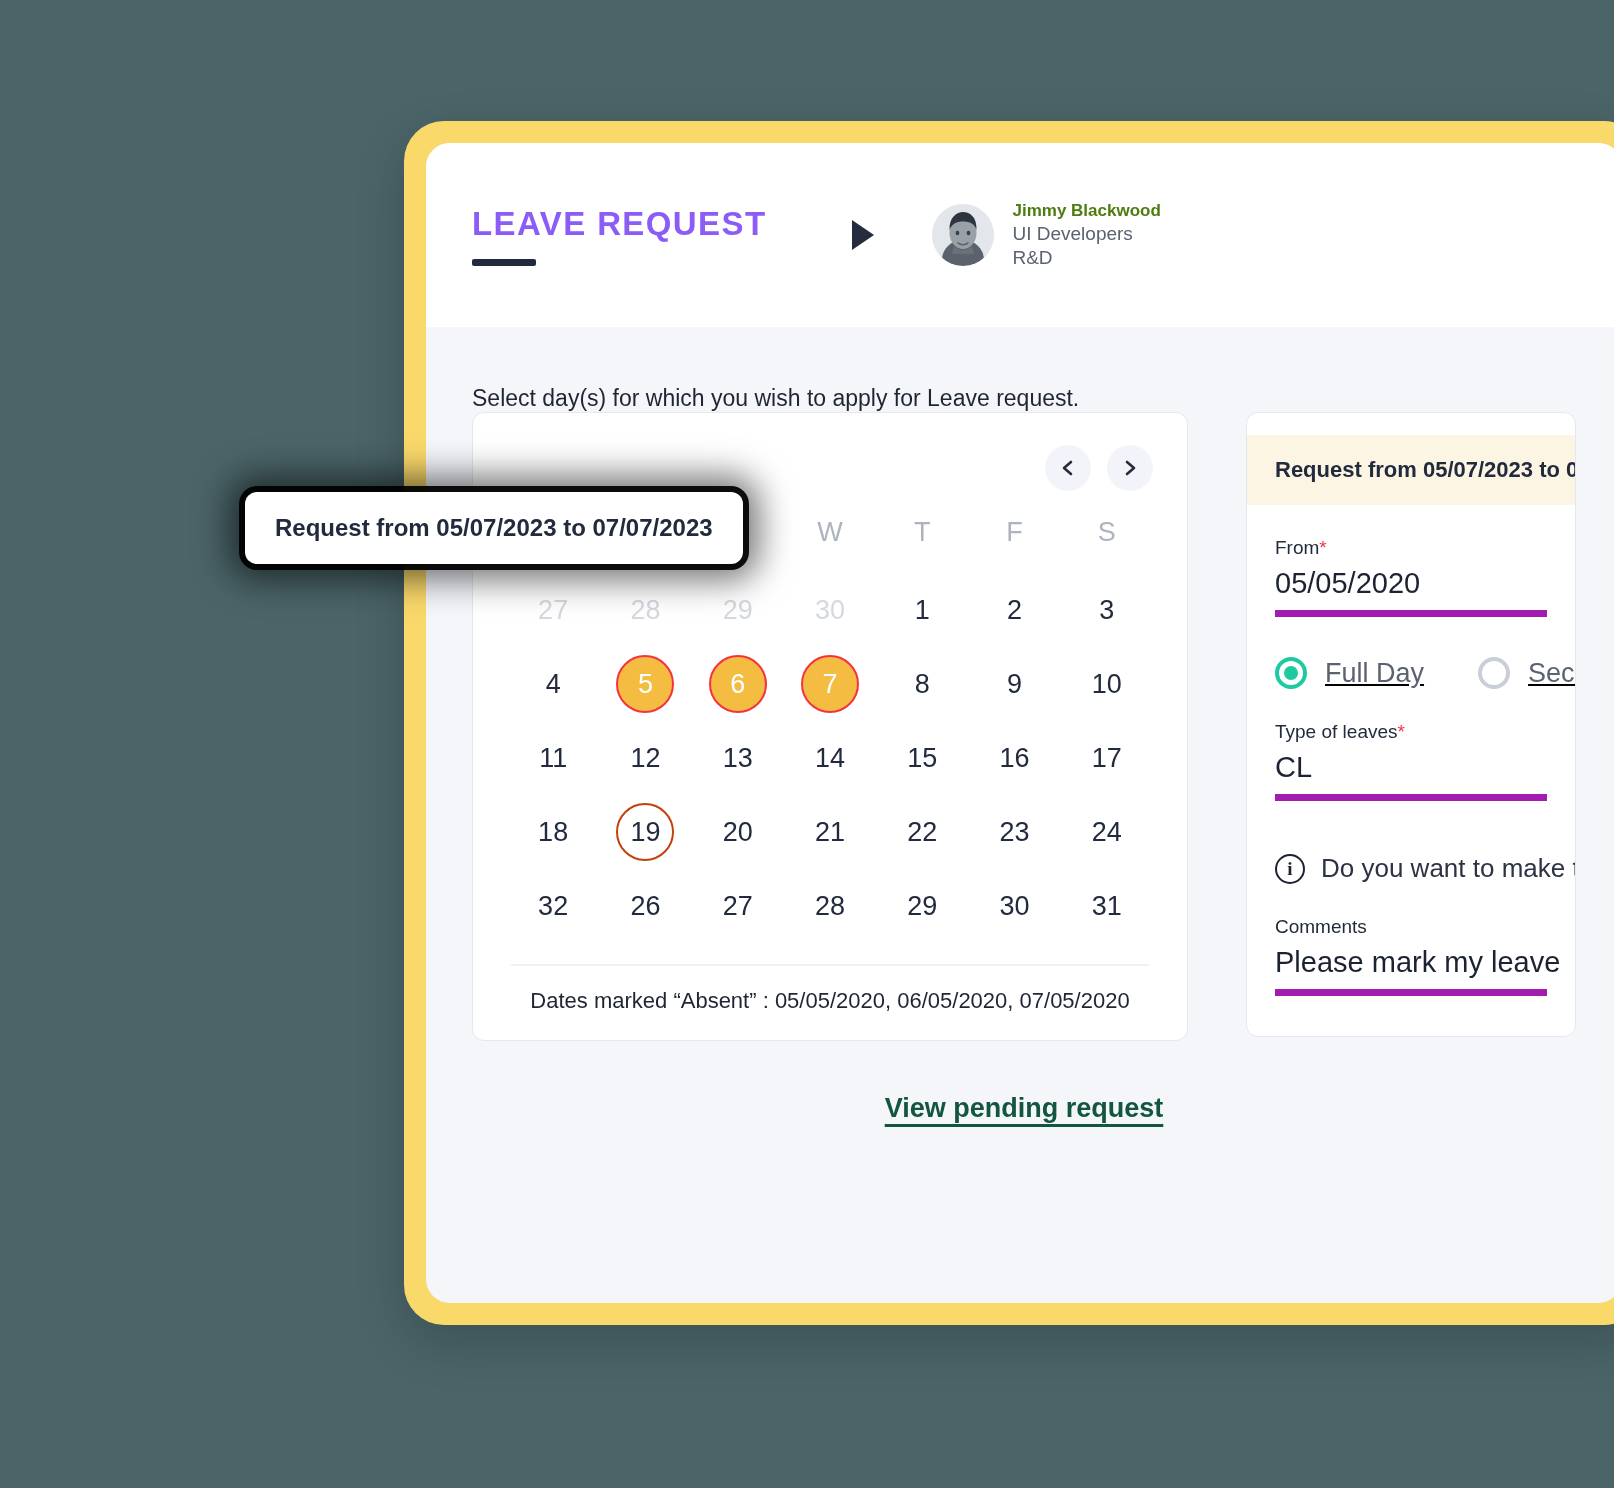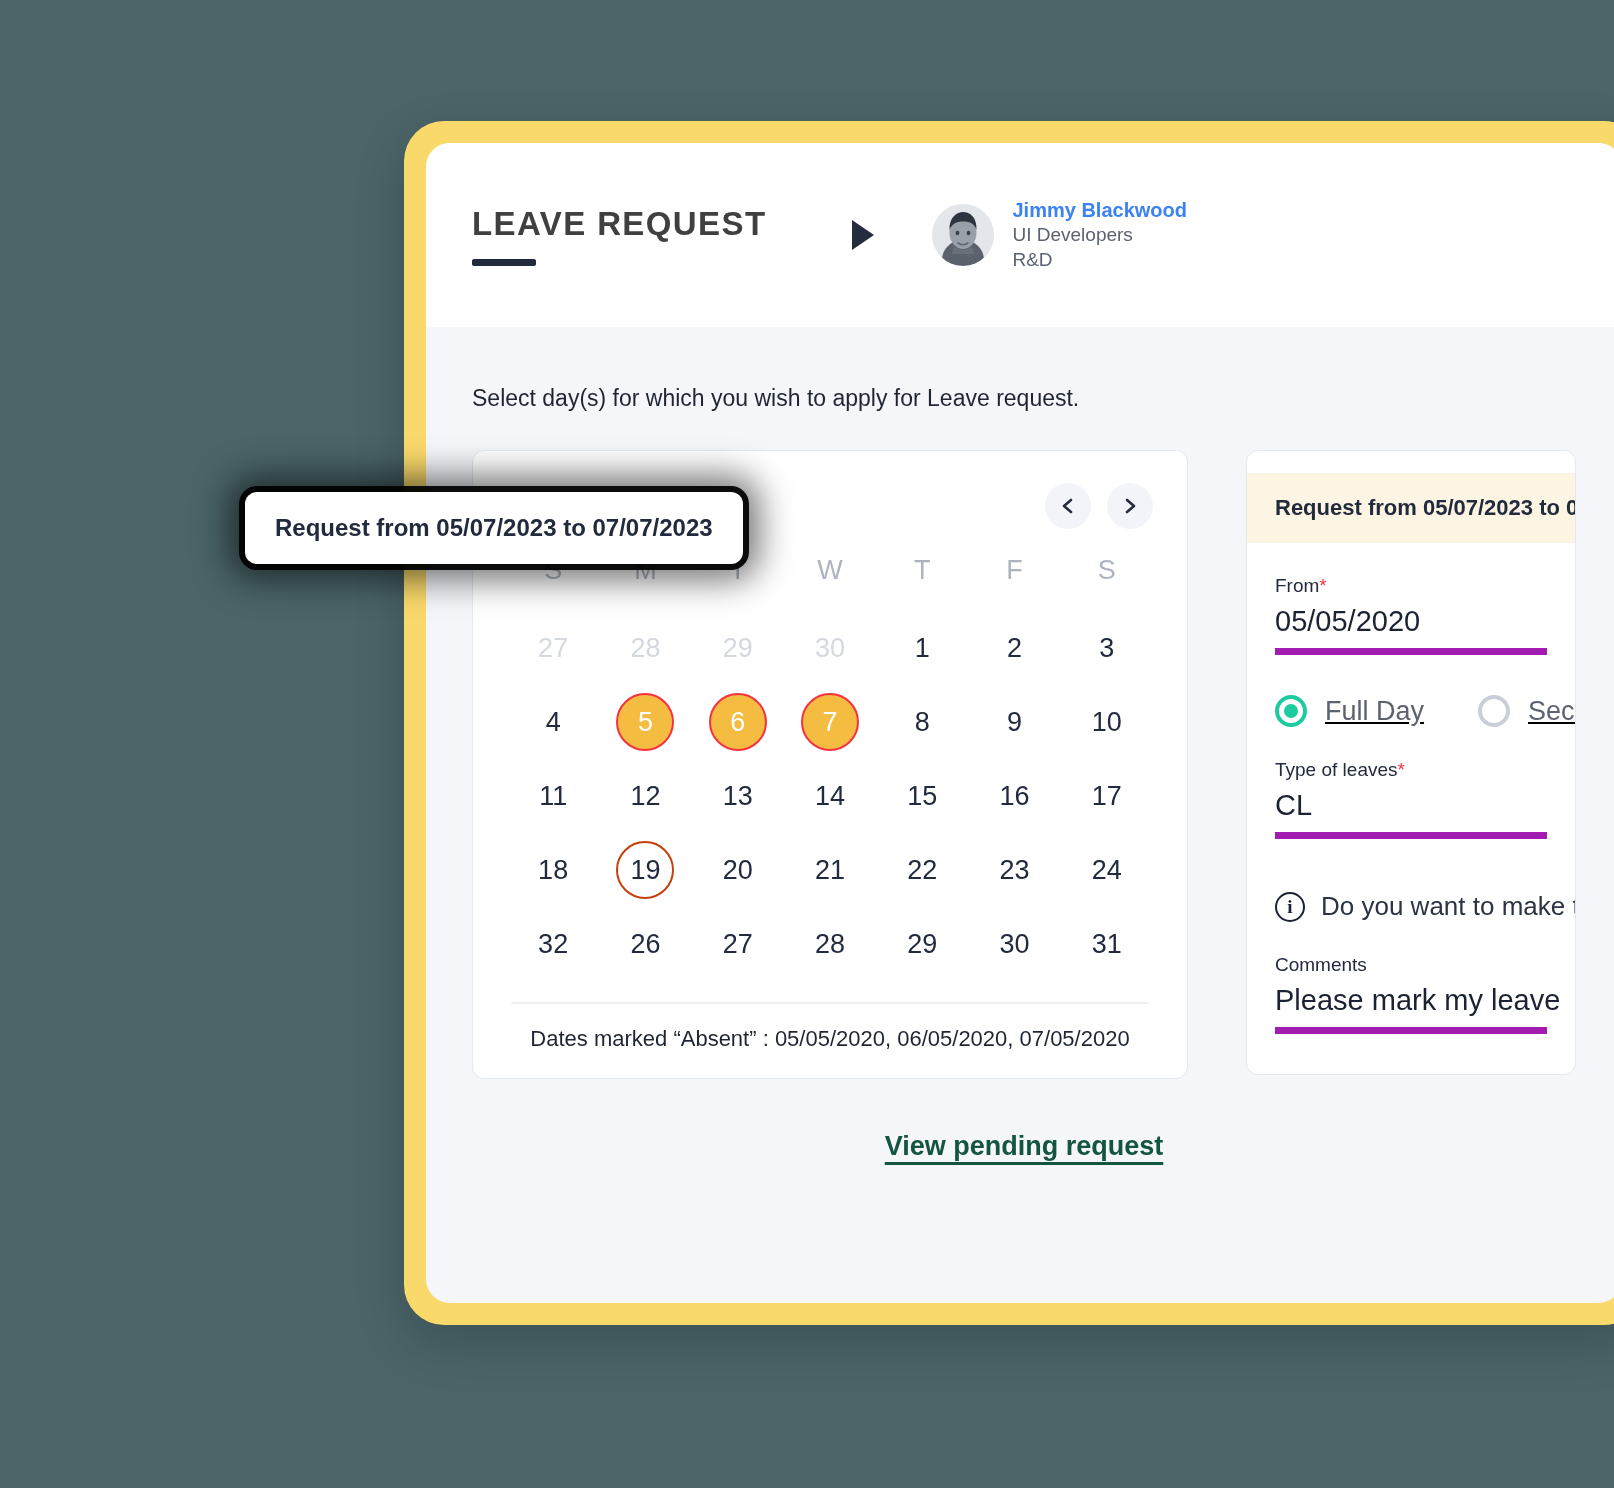--- a/index.html
+++ b/index.html
@@ -40,21 +40,21 @@
     background: #ffffff;
     display: flex;
     align-items: center;
     padding: 0 0 0 46px;
   }
   #page-title-wrap { position: relative; }
   #page-title {
     font-size: 33px;
     font-weight: bold;
     letter-spacing: 1.4px;
-    color: #404040;
+    color: #8b5cf6;
   }
   #title-underline {
     margin-top: 16px;
     width: 64px;
     height: 7px;
     background: #222b3d;
     border-radius: 2px;
   }
   #header-arrow {
     margin-left: 86px;
@@ -71,29 +71,28 @@
   #avatar {
     width: 62px; height: 62px;
     border-radius: 50%;
     background: radial-gradient(circle at 50% 38%, #ffffff 0%, #e6e9ee 62%, #dde1e8 100%);
     overflow: hidden;
     position: relative;
     flex: none;
   }
   #avatar svg { display:block; width:100%; height:100%; }
   #user-text { margin-left: 18px; line-height: 1.28; }
-  #user-name { font-size: 20px; font-weight: bold; color: #3b82f6; }
+  #user-name { font-size: 17px; font-weight: bold; color: #4d7c0f; }
   #user-role, #user-dept { font-size: 19px; color: #5b6270; }
 
   
   #app-body { padding: 58px 46px 0 46px; }
   #instruction {
     font-size: 23px;
     color: #1f2633;
-    margin-bottom: 38px;
   }
   #panels { display: flex; gap: 58px; align-items: flex-start; }
 
   
   #calendar-card {
     width: 716px;
     flex: none;
     background: #ffffff;
     border: 1px solid #e4e8ef;
     border-radius: 12px;

